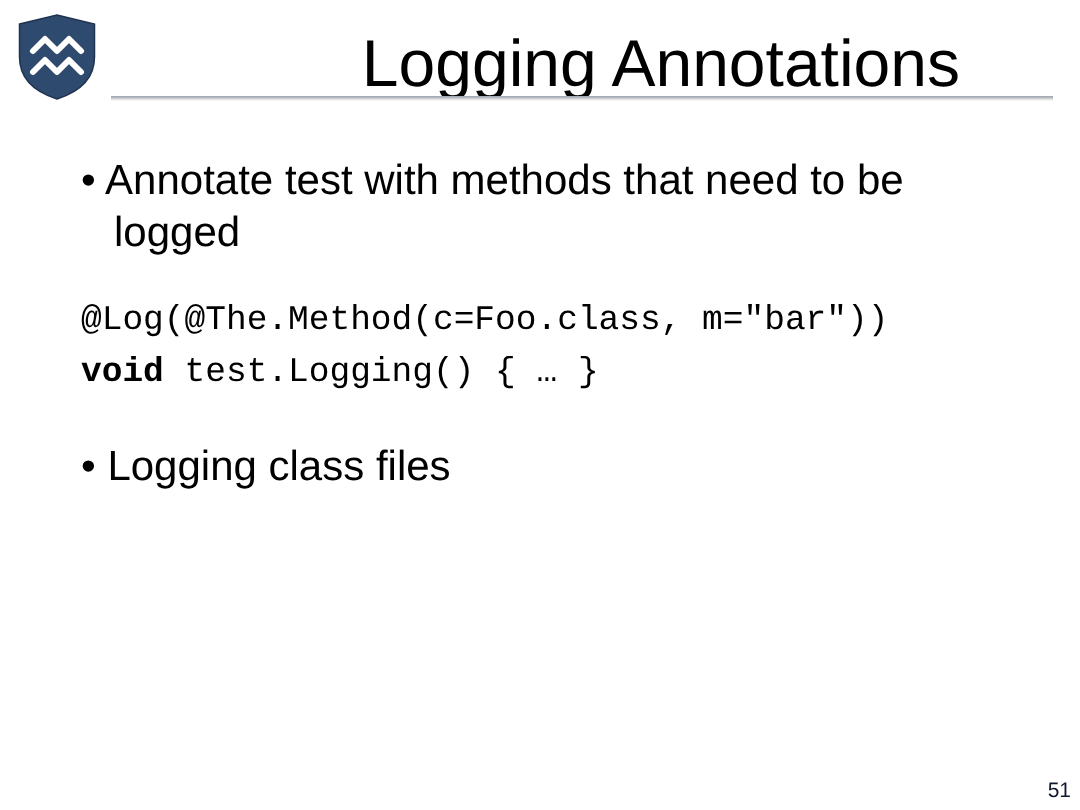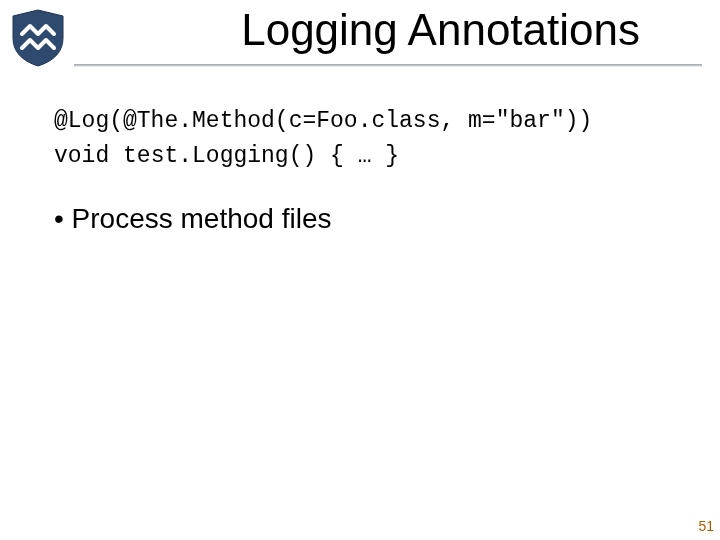--- a/index.html
+++ b/index.html
@@ -19,21 +19,21 @@
   }
   .logo {
     position: absolute;
     top: 8px;
     left: 8px;
     width: 60px;
     height: 60px;
   }
   .title {
     position: absolute;
-    top: 5px;
+    top: 18px;
     left: 150px;
     right: 20px;
     font-size: 44px;
     font-weight: 400;
     color: #000;
     letter-spacing: 0px;
     text-align: right;
     padding-right: 60px;
   }
   .title-rule {
@@ -64,21 +64,21 @@
     content: "• ";
   }
   .code {
     font-family: "Courier New", Courier, monospace;
     font-size: 23px;
     line-height: 1.5;
     margin: 14px 0 28px 14px;
     white-space: pre;
   }
   .code .kw {
-    font-weight: normal;
+    font-weight: bold;
     margin-top: 39px;
   }
   .bullet1b {
     font-size: 28px;
     line-height: 1.25;
     margin: 18px 0 8px 0;
     padding-left: 36px;
     text-indent: -22px;
   }
   .bullet1b::before {
@@ -92,21 +92,21 @@
     text-indent: -20px;
   }
   .bullet2::before {
     content: "– ";
   }
   .pagenum {
     position: absolute;
     right: 6px;
     bottom: 6px;
     font-size: 14px;
-    color: #a16207;
+    color: #0f172a;
   }
 </style>
 </head>
 <body>
 
 <div class="header">
   <div class="logo">
     <svg viewBox="0 0 60 60" width="60" height="60">
       <path d="M5 8 L30 2 L55 8 L55 30 Q55 50 30 58 Q5 50 5 30 Z" fill="#2f4a6f" stroke="#1e3350" stroke-width="1"></path>
       <g stroke="#ffffff" stroke-width="4" fill="none" stroke-linecap="round" stroke-linejoin="round">
@@ -114,21 +114,22 @@
         <path d="M14 40 L22 32 L30 40 L38 32 L46 40"></path>
       </g>
     </svg>
   </div>
   <div class="title">Logging Annotations</div>
   <div class="title-rule"></div>
 </div>
 
 <div class="body">
 
+  <div class="bullet1">Annotate test with methods that need to be logged</div>
 
   <div class="code"><span>@Log(@The.Method(c=Foo.class, m="bar"))</span>
 <span class="kw">void</span><span> test.Logging() { … }</span></div>
 
-  <div class="bullet1b">Process method files</div>
+  <div class="bullet1b">Logging class files</div>
 
 </div>
 
 <div class="pagenum">51</div>
 
 </body></html>

